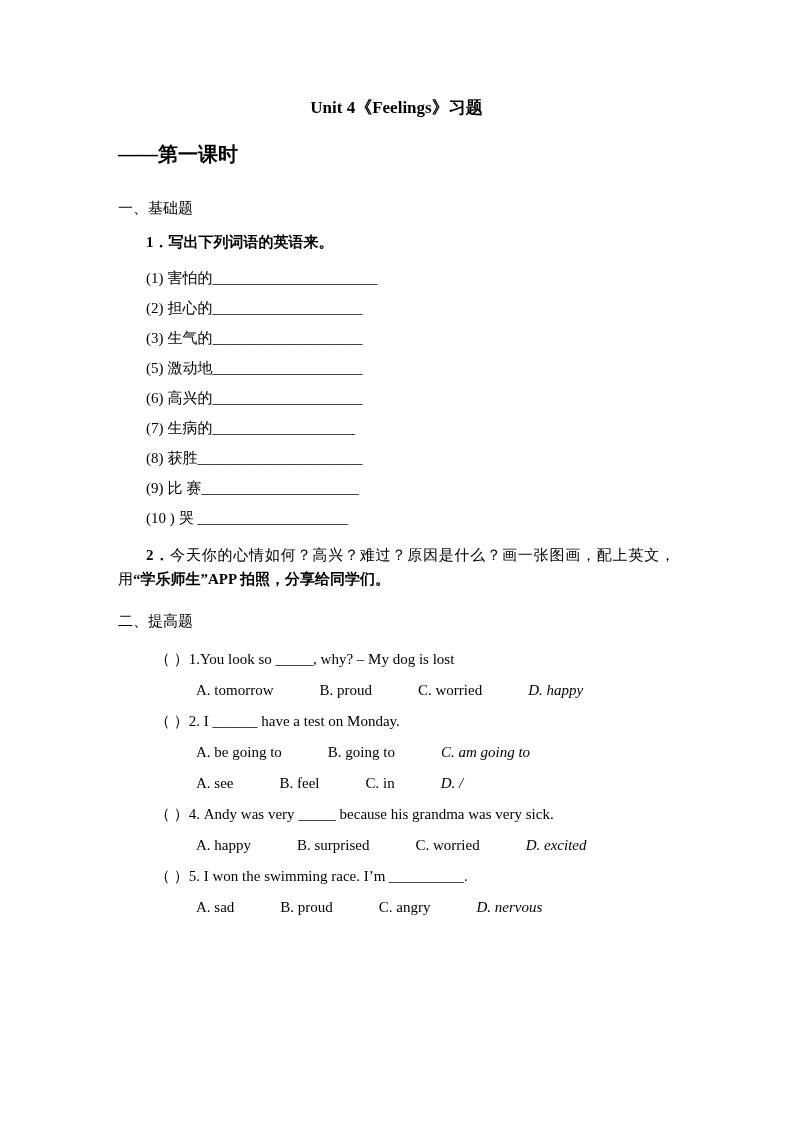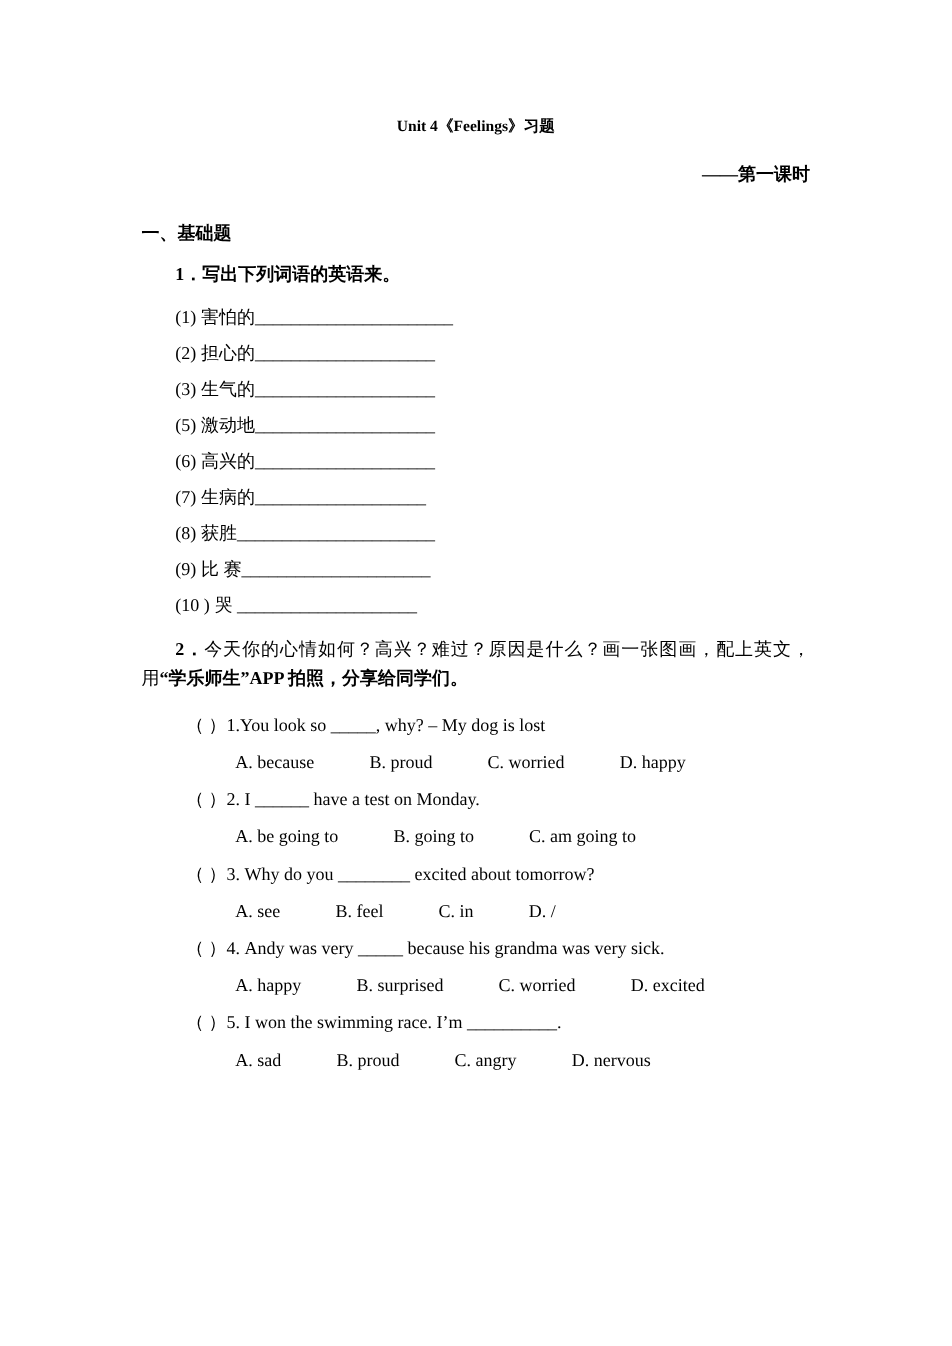--- a/index.html
+++ b/index.html
@@ -15,32 +15,32 @@
     background: #ffffff;
     box-sizing: border-box;
     padding: 96px 118px 40px 118px;
     font-family: "Liberation Serif", "DejaVu Serif", serif;
     font-size: 15px;
     color: #000000;
     overflow: hidden;
   }
   .title {
     margin: 0 0 22px 0;
-    font-size: 13px;
+    font-size: 17px;
     font-weight: bold;
     text-align: center;
   }
   .subtitle {
     margin: 0 0 30px 0;
-    font-size: 15px;
+    font-size: 20px;
     font-weight: bold;
-    text-align: right;
+    text-align: left;
   }
   .sec-heading {
-    font-weight: bold;
+    font-weight: normal;
     margin: 0 0 13px 0;
     height: 20px;
     line-height: 20px;
   }
   .q1-label {
     font-weight: bold;
     margin: 0 0 10px 28px;
     height: 22px;
     line-height: 22px;
   }
@@ -73,21 +73,21 @@
     line-height: 31px;
     white-space: nowrap;
   }
   .mc-options {
     margin-left: 78px;
     height: 31px;
     line-height: 31px;
     white-space: nowrap;
   }
   .mc-options span { margin-right: 46px; }
-  .mc-options span:last-child { margin-right: 0; }
+  .mc-options span:last-child { margin-right: 0; font-style: italic; }
 </style>
 </head>
 <body>
 
 <div class="page">
 
   <h1 class="title">Unit 4《Feelings》习题</h1>
   <h2 class="subtitle">——第一课时</h2>
 
   <div class="sec-heading">一、基础题</div>
@@ -116,32 +116,32 @@
   </div>
   <div class="fill-item">
     <span>(9)</span><span class="word">比 赛</span><span>_____________________</span>
   </div>
   <div class="fill-item">
     <span>(10 )</span><span class="word">哭</span><span> ____________________</span>
   </div>
 
   <p class="q2-para"><span class="bold">2．</span><span>今天你的心情如何？高兴？难过？原因是什么？画一张图画，配上英文，用</span><span class="bold">“学乐师生”APP 拍照，分享给同学们。</span></p>
 
+  <div class="sec-heading sec2-heading">二、提高题</div>
 
   <div class="mc-stem">（ ）1.You look so _____, why? – My dog is lost</div>
   <div class="mc-options">
-    <span>A. because</span><span>B. proud</span><span>C. worried</span><span>D. happy</span>
+    <span>A. tomorrow</span><span>B. proud</span><span>C. worried</span><span>D. happy</span>
   </div>
 
   <div class="mc-stem">（ ）2. I ______ have a test on Monday.</div>
   <div class="mc-options">
     <span>A. be going to</span><span>B. going to</span><span>C. am going to</span>
   </div>
 
-  <div class="mc-stem">（ ）3. Why do you ________ excited about tomorrow?</div>
   <div class="mc-options">
     <span>A. see</span><span>B. feel</span><span>C. in</span><span>D. /</span>
   </div>
 
   <div class="mc-stem">（ ）4. Andy was very _____ because his grandma was very sick.</div>
   <div class="mc-options">
     <span>A. happy</span><span>B. surprised</span><span>C. worried</span><span>D. excited</span>
   </div>
 
   <div class="mc-stem">（ ）5. I won the swimming race. I’m __________.</div>

